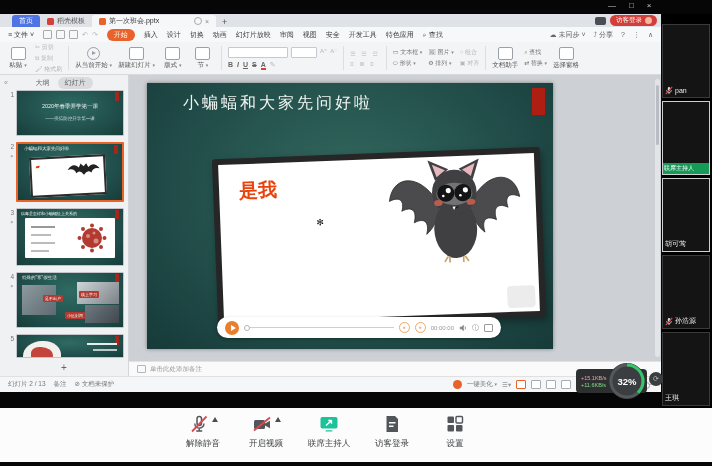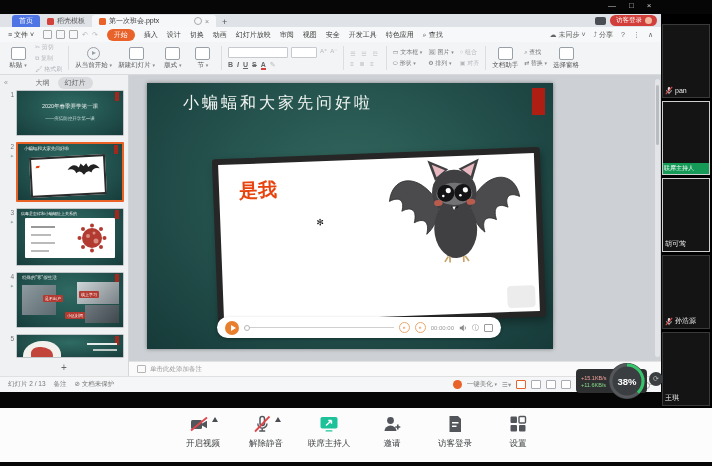--- a/index.html
+++ b/index.html
@@ -461,67 +461,57 @@
 
 <div class="netpill">
   <span class="up">+15.1KB/s</span>
   <span class="dn">+11.6KB/s</span>
 </div>
 <div class="netball">
   <svg viewBox="0 0 36 36">
     <circle cx="18" cy="18" r="16" fill="none" stroke="#55585b" stroke-width="3"></circle>
     <circle cx="18" cy="18" r="16" fill="none" stroke="#35c56b" stroke-width="3" stroke-dasharray="38 62" pathLength="100" transform="rotate(-90 18 18)"></circle>
   </svg>
-  <span>38%</span>
+  <span>32%</span>
 </div>
 <div class="netref">⟳</div>
 
 <div class="bottombar">
   <div class="btnrow">
+    <div class="mbtn">
+      <div class="irow">
+        <svg viewBox="0 0 20 20" width="20" height="20">
+          <rect x="8" y="2.5" width="4.5" height="9" rx="2.2" fill="none" stroke="#52565b" stroke-width="1.5"></rect>
+          <path d="M5.8,9.5 a4.6,4.6 0 0 0 9.2,0 M10.2,14.5 L10.2,17 M7.2,17 L13.2,17" fill="none" stroke="#52565b" stroke-width="1.4"></path>
+          <line x1="3" y1="17.5" x2="17.5" y2="2.5" stroke="#e0474c" stroke-width="1.8"></line>
+        </svg>
+        <span class="uparrow"></span>
+      </div>
+      <span class="lbl">解除静音</span>
+    </div>
     <div class="mbtn">
       <div class="irow">
         <svg viewBox="0 0 20 20" width="20" height="20">
           <rect x="2" y="6" width="11" height="9" rx="1.5" fill="#52565b"></rect>
           <path d="M13,9.5 L18,6.8 L18,14.2 L13,11.5 Z" fill="#52565b"></path>
           <line x1="2" y1="16.5" x2="18" y2="3.5" stroke="#e0474c" stroke-width="1.8"></line>
         </svg>
         <span class="uparrow"></span>
       </div>
       <span class="lbl">开启视频</span>
     </div>
     <div class="mbtn">
       <div class="irow">
         <svg viewBox="0 0 20 20" width="20" height="20">
-          <rect x="8" y="2.5" width="4.5" height="9" rx="2.2" fill="none" stroke="#52565b" stroke-width="1.5"></rect>
-          <path d="M5.8,9.5 a4.6,4.6 0 0 0 9.2,0 M10.2,14.5 L10.2,17 M7.2,17 L13.2,17" fill="none" stroke="#52565b" stroke-width="1.4"></path>
-          <line x1="3" y1="17.5" x2="17.5" y2="2.5" stroke="#e0474c" stroke-width="1.8"></line>
-        </svg>
-        <span class="uparrow"></span>
-      </div>
-      <span class="lbl">解除静音</span>
-    </div>
-    <div class="mbtn">
-      <div class="irow">
-        <svg viewBox="0 0 20 20" width="20" height="20">
           <rect x="1.5" y="3" width="17" height="11.5" rx="1.8" fill="#1ec29a"></rect>
           <path d="M7,11.5 L12.5,6.5 M12.5,6.5 L9.3,6.5 M12.5,6.5 L12.5,9.7" stroke="#fff" stroke-width="1.4" fill="none"></path>
           <rect x="6.5" y="16.2" width="7" height="1.4" rx="0.7" fill="#1ec29a"></rect>
         </svg>
       </div>
       <span class="lbl">联席主持人</span>
-    </div>
-    <div class="mbtn">
-      <div class="irow">
-        <svg viewBox="0 0 20 20" width="20" height="20">
-          <circle cx="8.5" cy="6.5" r="3.4" fill="#52565b"></circle>
-          <path d="M2.5,17 a6,5.4 0 0 1 12,0 Z" fill="#52565b"></path>
-          <path d="M15.8,10.5 L15.8,15.5 M13.3,13 L18.3,13" stroke="#52565b" stroke-width="1.6"></path>
-        </svg>
-      </div>
-      <span class="lbl">邀请</span>
     </div>
     <div class="mbtn">
       <div class="irow">
         <svg viewBox="0 0 20 20" width="20" height="20">
           <path d="M4.5,2 L13,2 L16,5 L16,18 L4.5,18 Z" fill="#52565b"></path>
           <rect x="7" y="8" width="6.5" height="1.5" fill="#fff"></rect>
           <rect x="7" y="11.5" width="4.5" height="1.5" fill="#fff"></rect>
         </svg>
       </div>
       <span class="lbl">访客登录</span>

